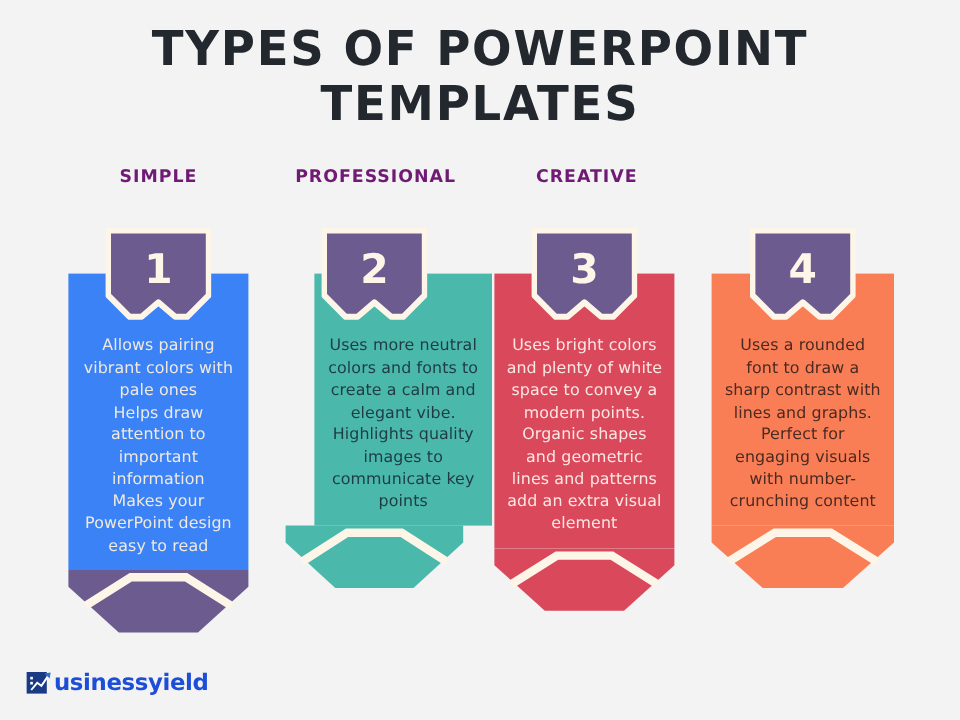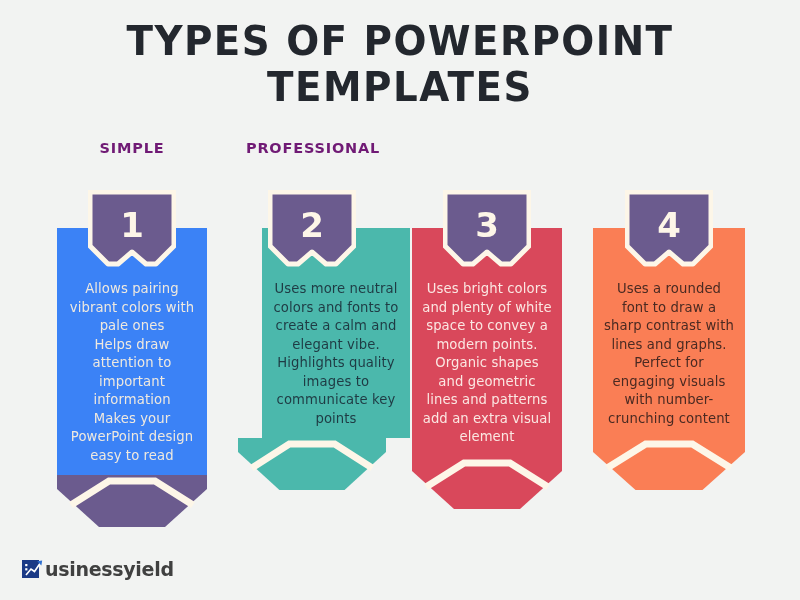--- a/index.html
+++ b/index.html
@@ -158,20 +158,21 @@
 <div id="slide" style="background: rgb(242, 243, 242);">
 
   <div id="title-block">
     <div class="title-line" style="color: rgb(35, 39, 46);">Types of PowerPoint</div>
     <div class="title-line" style="color: rgb(35, 39, 46);">Templates</div>
   </div>
 
   <div id="headers-row">
     <div class="col-header" id="hdr-0" style="left: 32px; width: 200px;">Simple</div>
     <div class="col-header" id="hdr-1" style="left: 213px; width: 200px;">Professional</div>
+    <div class="col-header" id="hdr-2" style="left: 389px; width: 200px;">Creative</div>
   </div>
 
   <div class="column" id="col-0" style="left: 57px; width: 150px;">
     <div class="col-body">
       <div class="col-rect" id="rect-0" style="background: #3b82f6;">
         <div class="col-text" id="txt-0" style="color: rgb(239, 233, 223);">Allows pairing vibrant colors with pale ones
 Helps draw attention to important information
 Makes your PowerPoint design easy to read</div>
       </div>
       <div class="col-foot">
@@ -253,16 +254,16 @@
   </div>
 
   <div id="logo">
     <svg id="logo-mark" viewBox="0 0 22 22">
       <rect x="0" y="2" width="17" height="18" fill="#1b3a86"></rect>
       <path d="M4,17 L9,11 L12.5,13.5 L19,4" fill="none" stroke="#ffffff" stroke-width="1.6"></path>
       <path d="M15.2,3.2 L20.2,2.4 L19.4,7.4 Z" fill="#2f6fd0"></path>
       <rect x="3.2" y="6" width="2.2" height="2.2" fill="#ffffff"></rect>
       <rect x="3.2" y="10.2" width="2.2" height="2.2" fill="#ffffff"></rect>
     </svg>
-    <span id="logo-text" style="color: #404040;">usinessyield</span>
+    <span id="logo-text" style="color: #1d4ed8;">usinessyield</span>
   </div>
 
 </div>
 
 </body></html>

